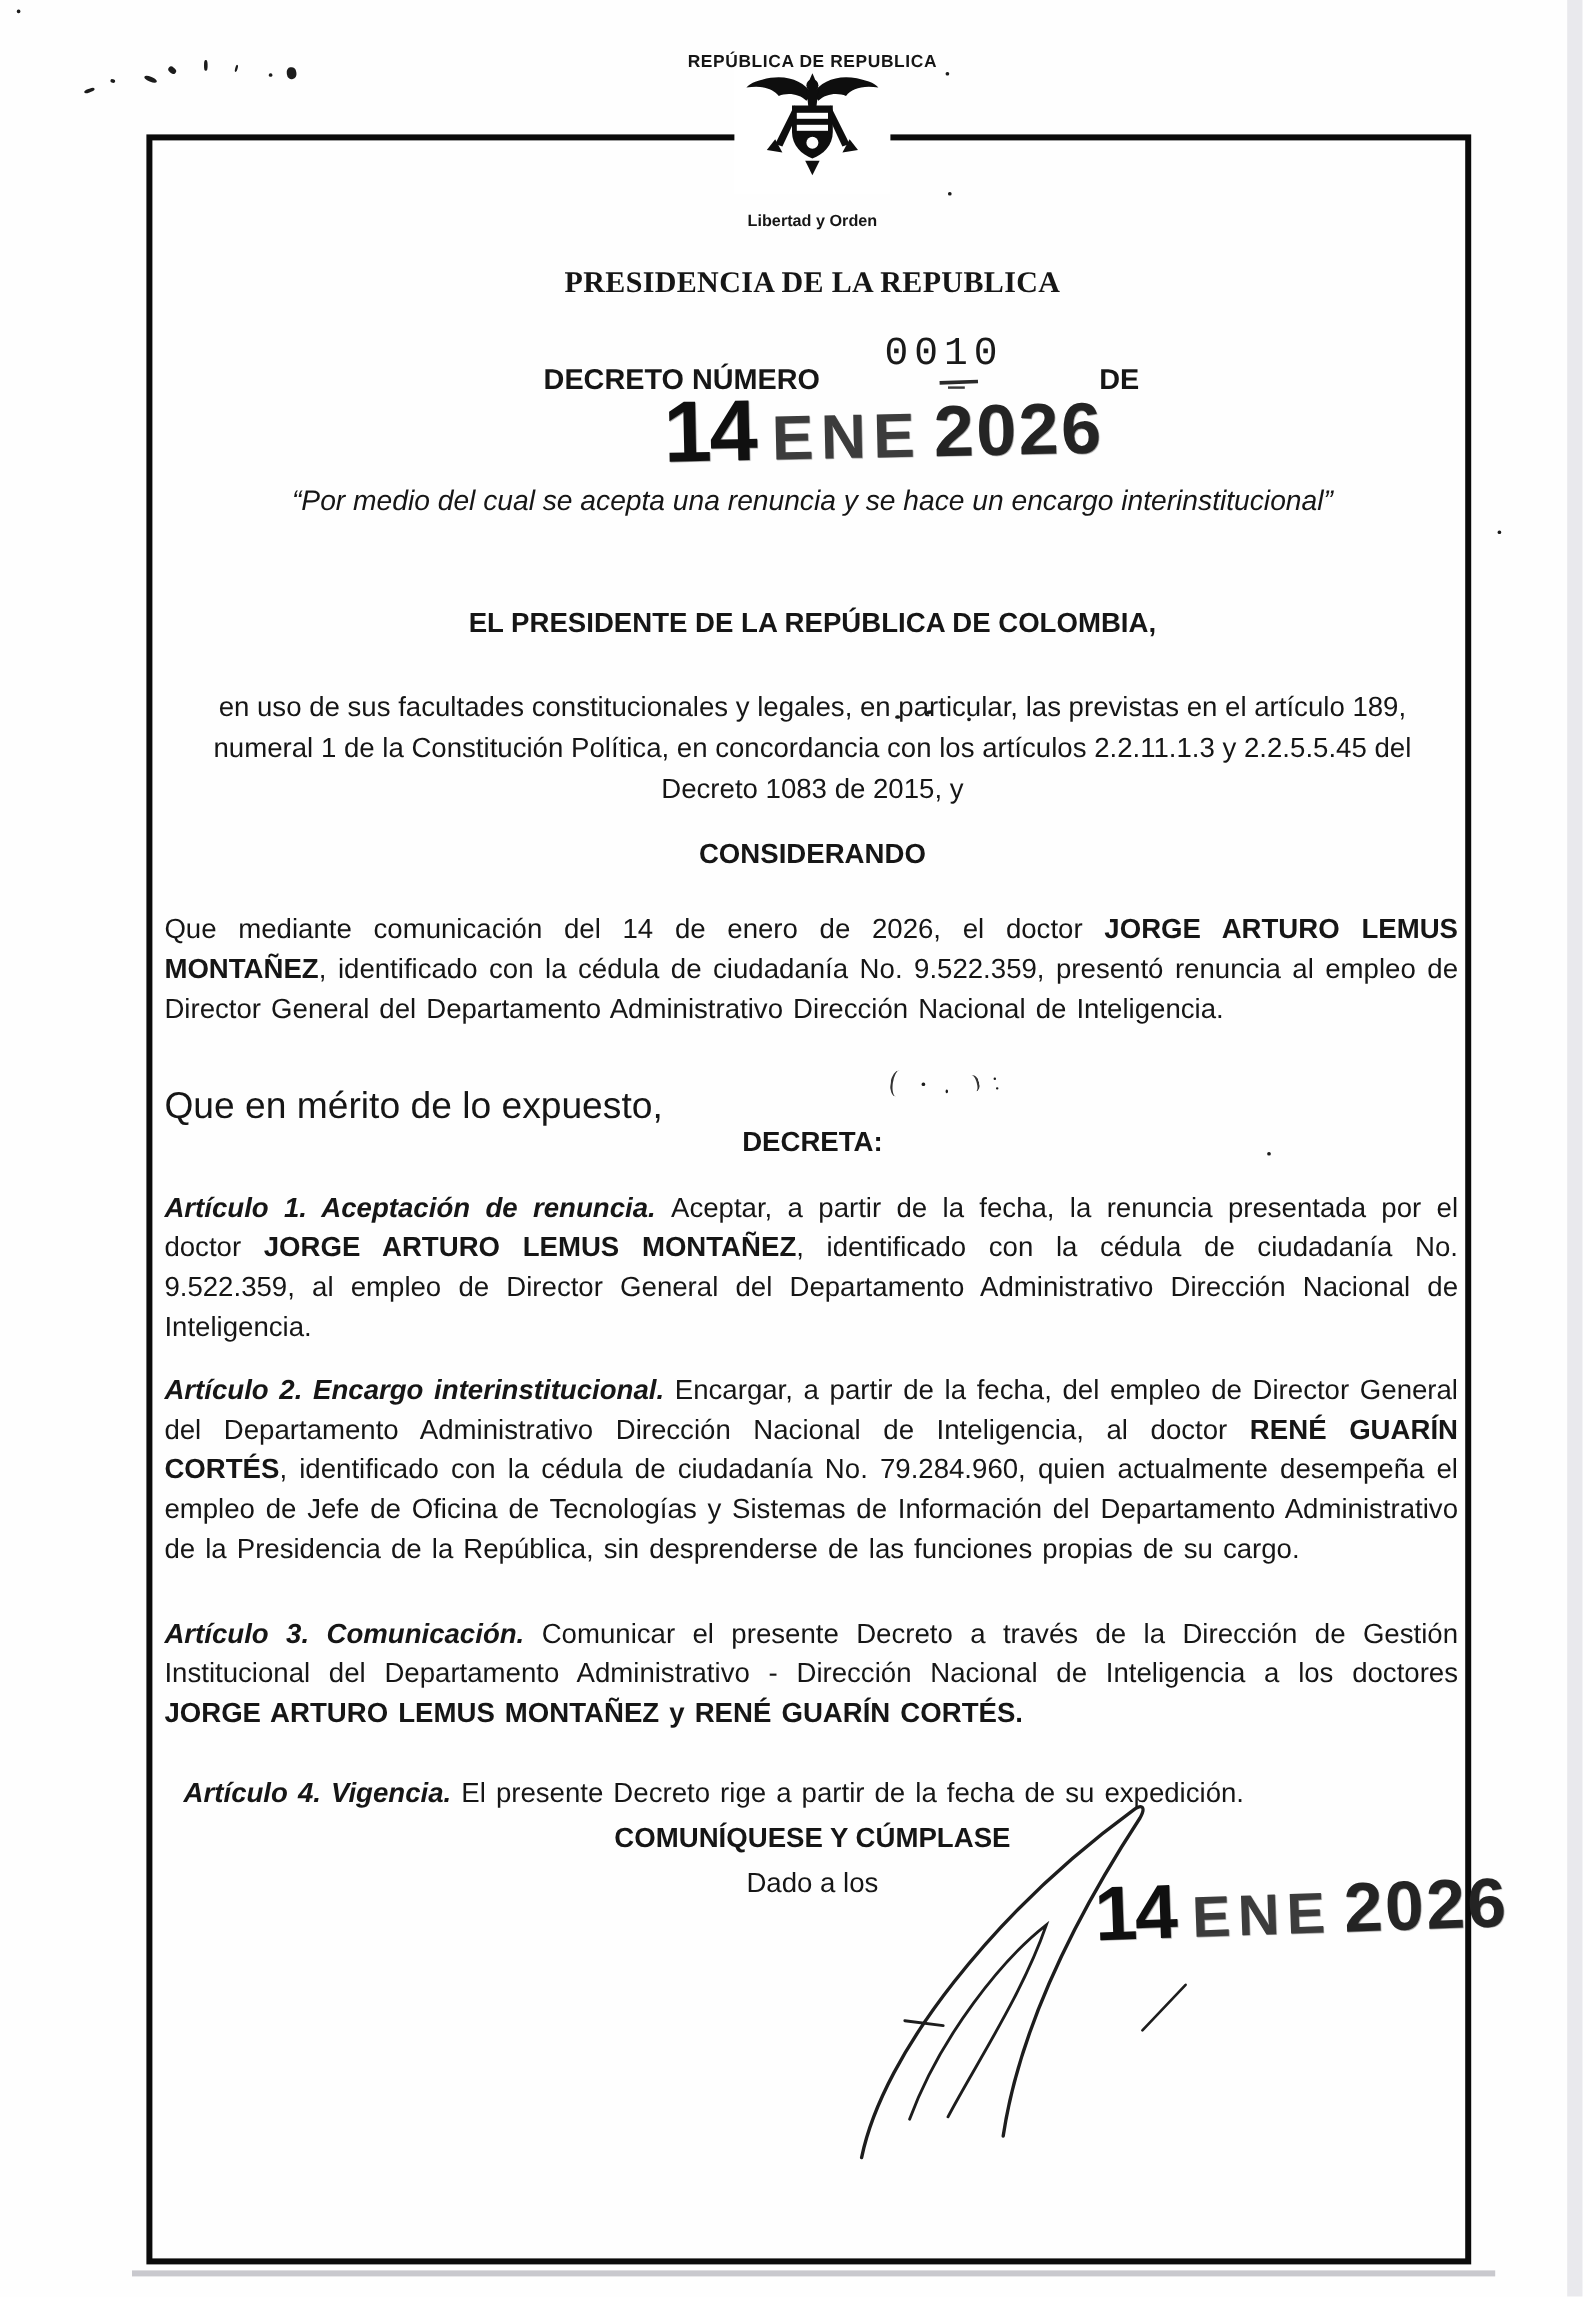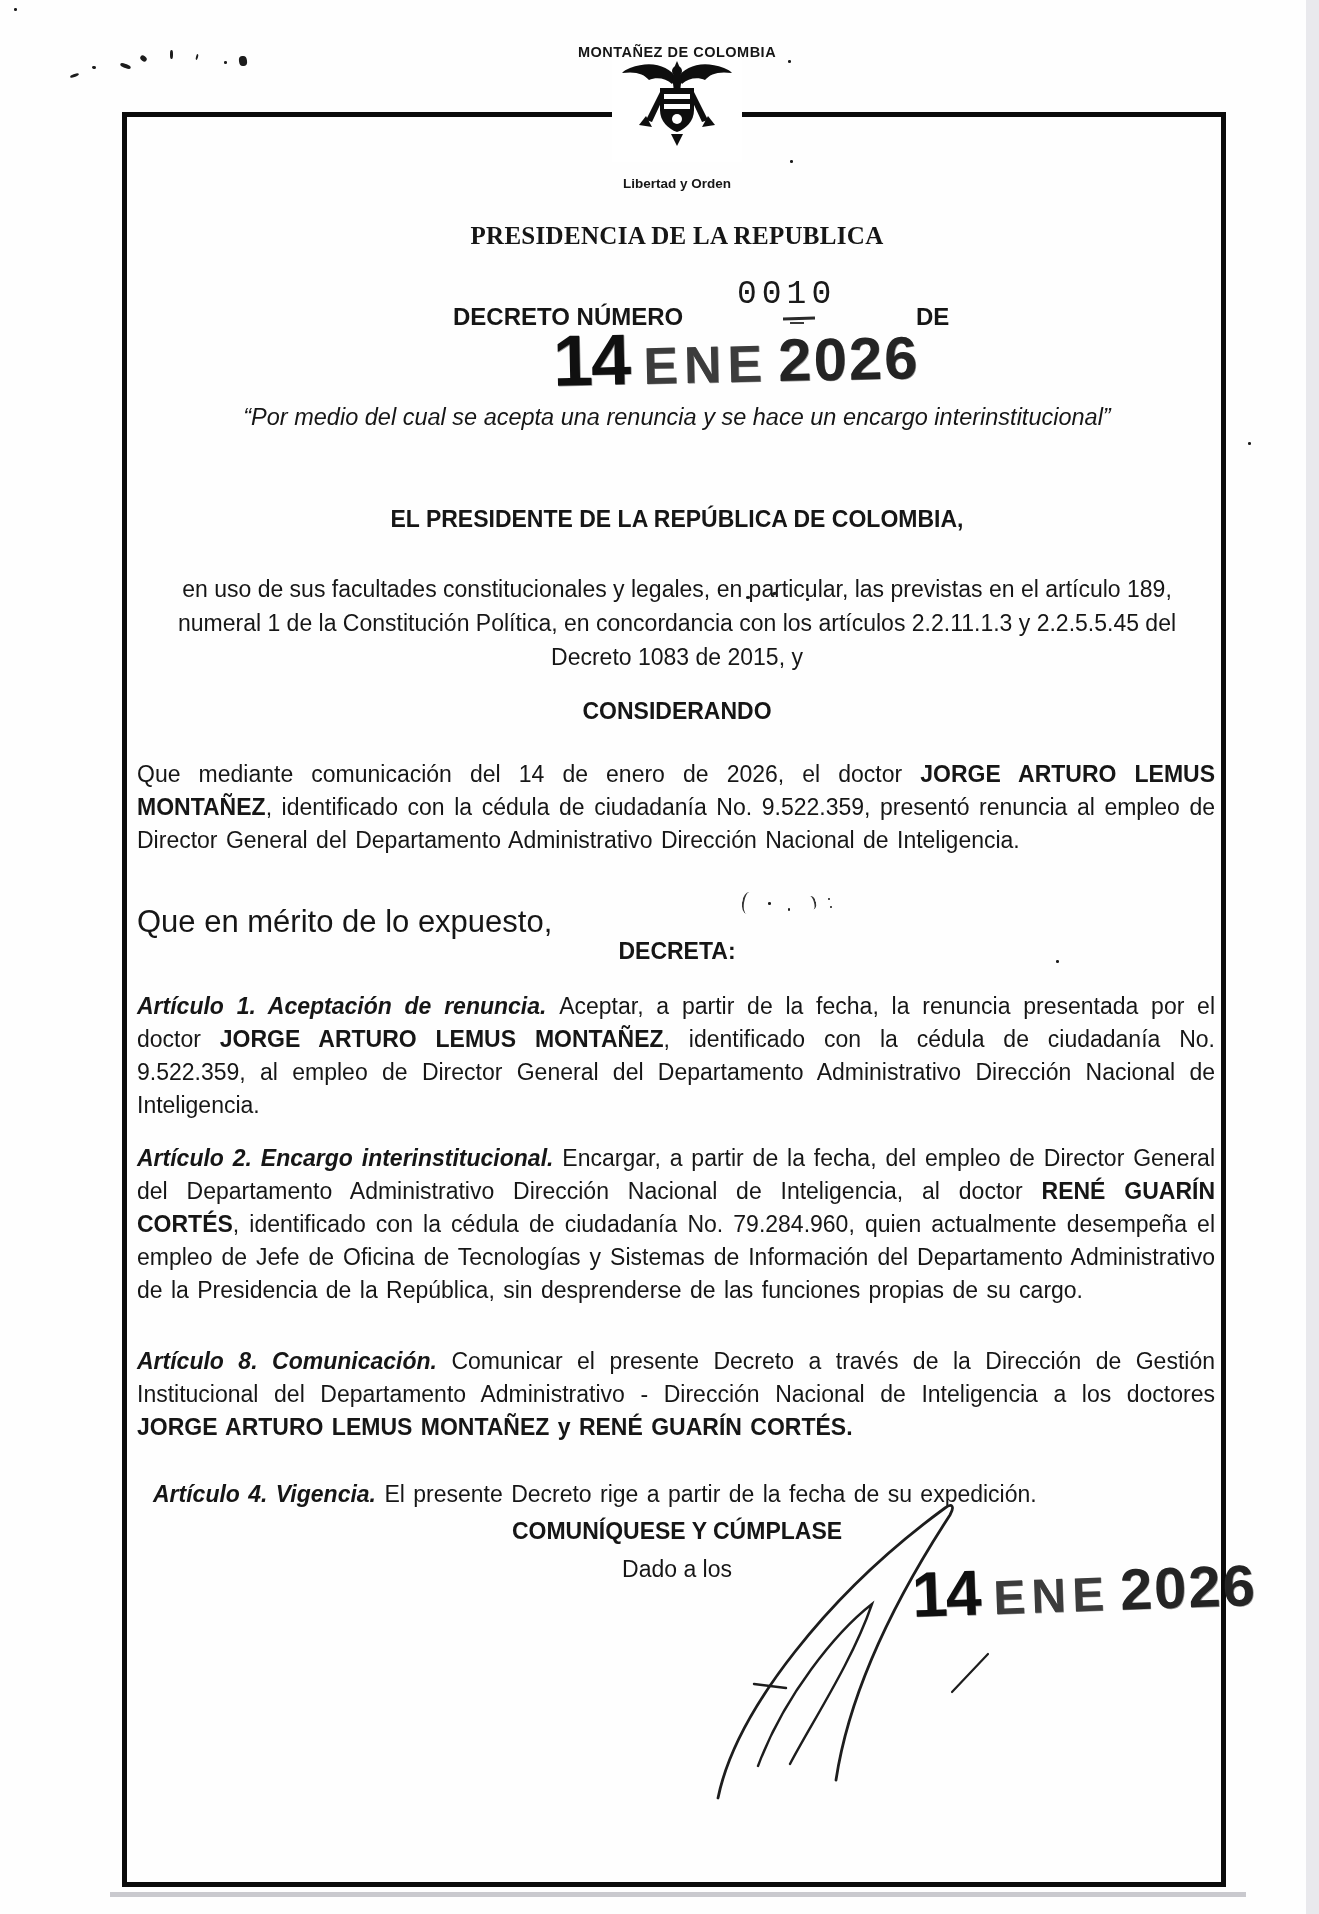--- a/index.html
+++ b/index.html
@@ -47,21 +47,21 @@
 </head>
 <body>
 
 <div class="page">
 
   <div class="abs scan-band"></div>
 
   <div class="abs frame"></div>
   <div class="abs frame-shadow"></div>
 
-  <div class="abs ctr hd" style="top:44px;font-size:14.5px;letter-spacing:0.5px;">MONTAÑEZ DE COLOMBIA</div>
+  <div class="abs ctr hd" style="top:44px;font-size:14.5px;letter-spacing:0.5px;">REPÚBLICA DE REPUBLICA</div>
 
   <div class="abs emblem-wrap">
     <svg width="118" height="96" viewBox="0 0 118 96" fill="#0e0e0e">
       <path d="M59 20 C50 8 34 2 12 10 C8 11.5 6 13 4 15 C18 13 26 16 31 22 C38 19 48 20 54 26 Z"></path>
       <path d="M59 20 C68 8 84 2 106 10 C110 11.5 112 13 114 15 C100 13 92 16 87 22 C80 19 70 20 64 26 Z"></path>
       <circle cx="59" cy="13" r="5"></circle>
       <path d="M59 3 L62 10 L56 10 Z"></path>
       <path d="M54 17 L64 17 L62 34 L56 34 Z"></path>
       <path d="M44 30 L28 62 L34 64 L48 34 Z"></path>
       <path d="M74 30 L90 62 L84 64 L70 34 Z"></path>
@@ -100,21 +100,21 @@
   <p class="abs para" style="top:758px;margin:0;"><span>Que mediante comunicación del 14 de enero de 2026, el doctor </span><b>JORGE ARTURO LEMUS MONTAÑEZ</b><span>, identificado con la cédula de ciudadanía No. 9.522.359, presentó renuncia al empleo de Director General del Departamento Administrativo Dirección Nacional de Inteligencia.</span></p>
 
   <div class="abs line" style="top:905px;left:137px;">Que en mérito de lo expuesto,</div>
 
   <div class="abs ctr hd" style="top:938px;font-size:23px;">DECRETA:</div>
 
   <p class="abs para" style="top:990px;margin:0;"><span class="lbl">Artículo 1. </span><span class="lbl">Aceptación de renuncia. </span><span>Aceptar, a partir de la fecha, la renuncia presentada por el doctor </span><b>JORGE ARTURO LEMUS MONTAÑEZ</b><span>, identificado con la cédula de ciudadanía No. 9.522.359, al empleo de Director General del Departamento Administrativo Dirección Nacional de Inteligencia.</span></p>
 
   <p class="abs para" style="top:1142px;margin:0;"><span class="lbl">Artículo 2. </span><span class="lbl">Encargo interinstitucional. </span><span>Encargar, a partir de la fecha, del empleo de Director General del Departamento Administrativo Dirección Nacional de Inteligencia, al doctor </span><b>RENÉ GUARÍN CORTÉS</b><span>, identificado con la cédula de ciudadanía No. 79.284.960, quien actualmente desempeña el empleo de Jefe de Oficina de Tecnologías y Sistemas de Información del Departamento Administrativo de la Presidencia de la República, sin desprenderse de las funciones propias de su cargo.</span></p>
 
-  <p class="abs para" style="top:1345px;margin:0;"><span class="lbl">Artículo 8. </span><span class="lbl">Comunicación. </span><span>Comunicar el presente Decreto a través de la Dirección de Gestión Institucional del Departamento Administrativo - Dirección Nacional de Inteligencia a los doctores </span><b>JORGE ARTURO LEMUS MONTAÑEZ y RENÉ GUARÍN CORTÉS.</b></p>
+  <p class="abs para" style="top:1345px;margin:0;"><span class="lbl">Artículo 3. </span><span class="lbl">Comunicación. </span><span>Comunicar el presente Decreto a través de la Dirección de Gestión Institucional del Departamento Administrativo - Dirección Nacional de Inteligencia a los doctores </span><b>JORGE ARTURO LEMUS MONTAÑEZ y RENÉ GUARÍN CORTÉS.</b></p>
 
   <p class="abs para" style="top:1462px;margin:16px;"><span class="lbl">Artículo 4. </span><span class="lbl">Vigencia. </span><span>El presente Decreto rige a partir de la fecha de su expedición.</span></p>
 
   <div class="abs ctr hd" style="top:1518px;font-size:23px;">COMUNÍQUESE Y CÚMPLASE</div>
   <div class="abs ctr" style="top:1556px;font-size:23px;">Dado a los</div>
 
   <svg class="abs" style="left:640px;top:1480px;z-index:4;" width="420" height="340" viewBox="0 0 420 340">
     <g fill="none" stroke="#1d1d1d" stroke-linecap="round">
       <path stroke-width="2.8" d="M 78 318 C 96 230, 190 112, 305 28 C 312 23, 315 26, 310 35 C 248 130, 208 220, 196 300"></path>
       <path stroke-width="2.4" d="M 118 286 C 144 216, 196 152, 232 124 C 212 182, 172 242, 150 284"></path>

